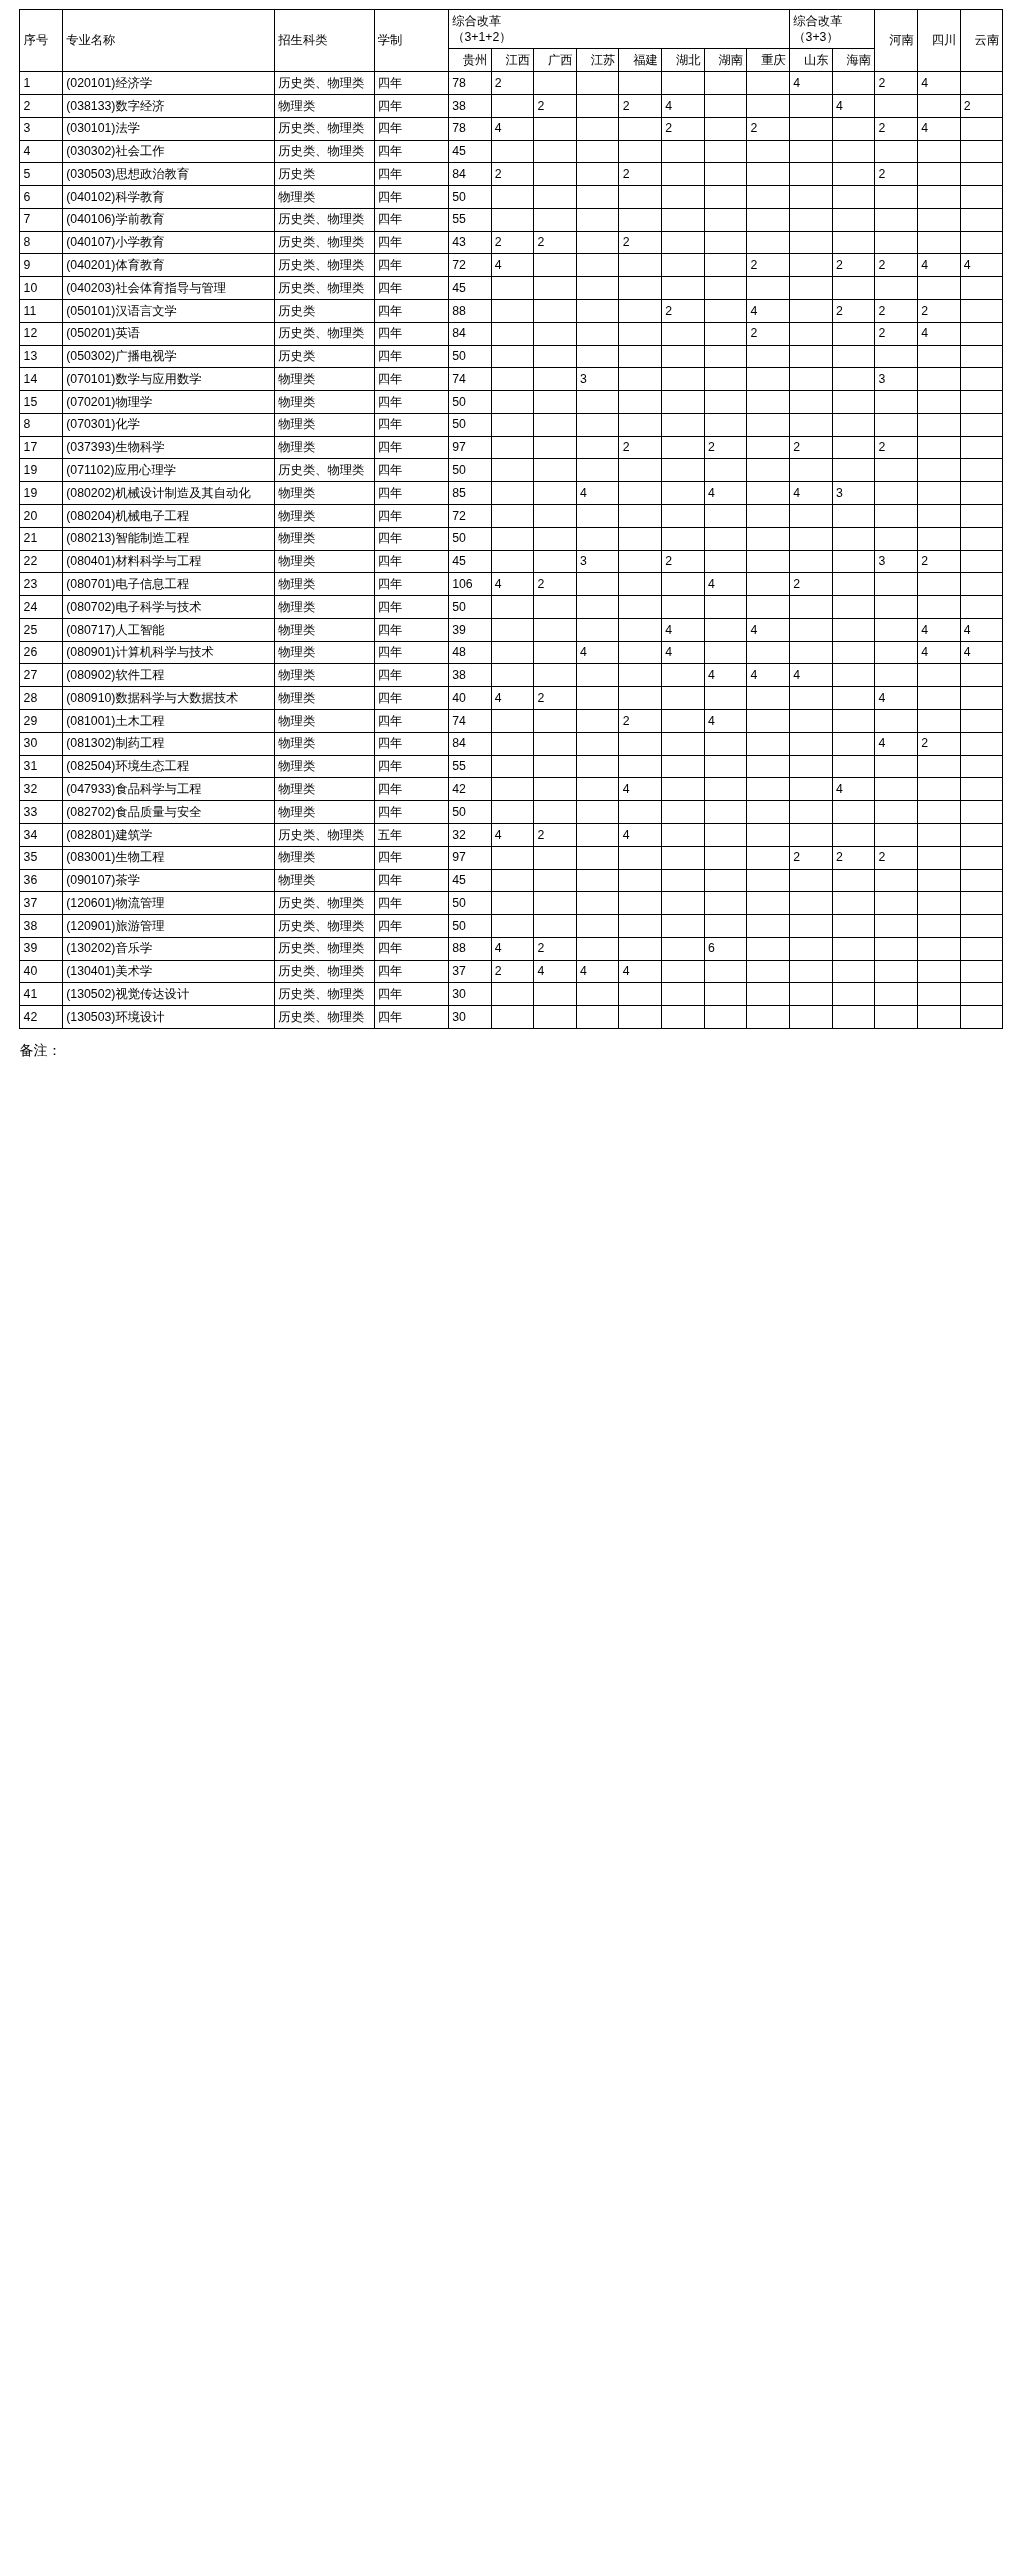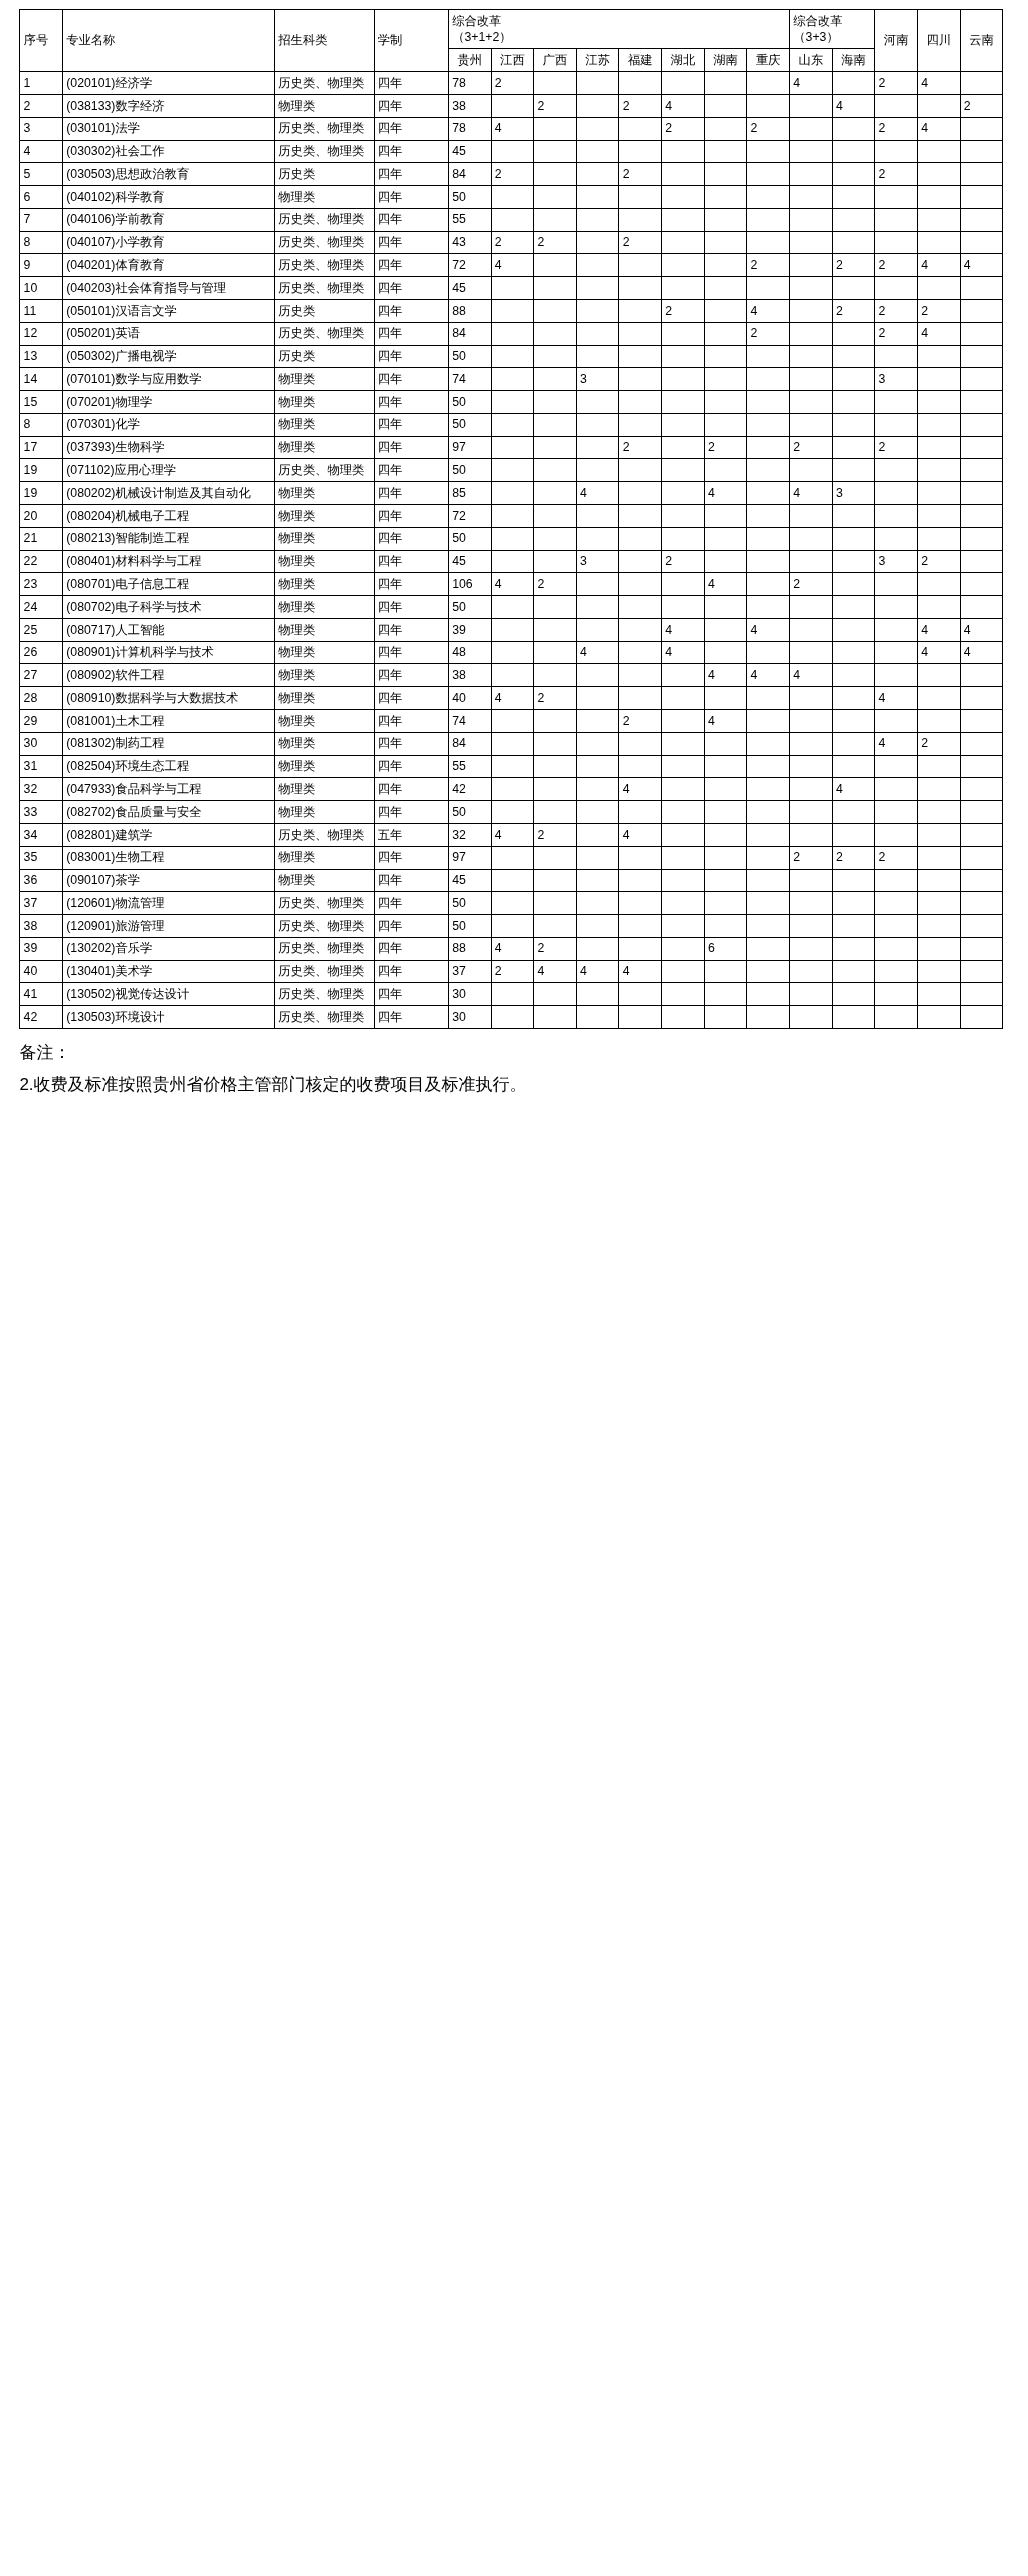--- a/index.html
+++ b/index.html
@@ -25,24 +25,24 @@
     line-height:1.35;
     background:#fff;
   }
   .c-seq{width:39px;text-align:left;}
   .c-major{width:194px;text-align:left;}
   .c-subject{width:91px;text-align:left;}
   .c-years{width:68px;text-align:left;}
   .c-prov{width:39px;text-align:center;}
   td.num{text-align:left;padding-left:5.2px;}
   td.prov{text-align:left;padding-left:5.2px;}
-  .hdr-sub{text-align:center;}
+  .hdr-sub{text-align:right;}
   .notes{
     margin:7.8px 0 0 19.4px;
-    font-size:17px;
+    font-size:14px;
     line-height:1.9;
   }
   .notes div{white-space:nowrap;}
 </style>
 </head>
 <body>
 
 <div class="page">
 
   <table class="plan">
@@ -893,17 +893,16 @@
           <td class="prov"></td>
           <td class="prov"></td>
           <td class="prov"></td>
           <td class="prov"></td>
         </tr>
       </tbody>
   </table>
 
   <div class="notes">
     <div>备注：</div>
-    <div>2.收费及标准按照贵州省价格主管部门核定的收费项目及标准执行。</div>
   </div>
 
 </div>
 
 
 </body></html>

